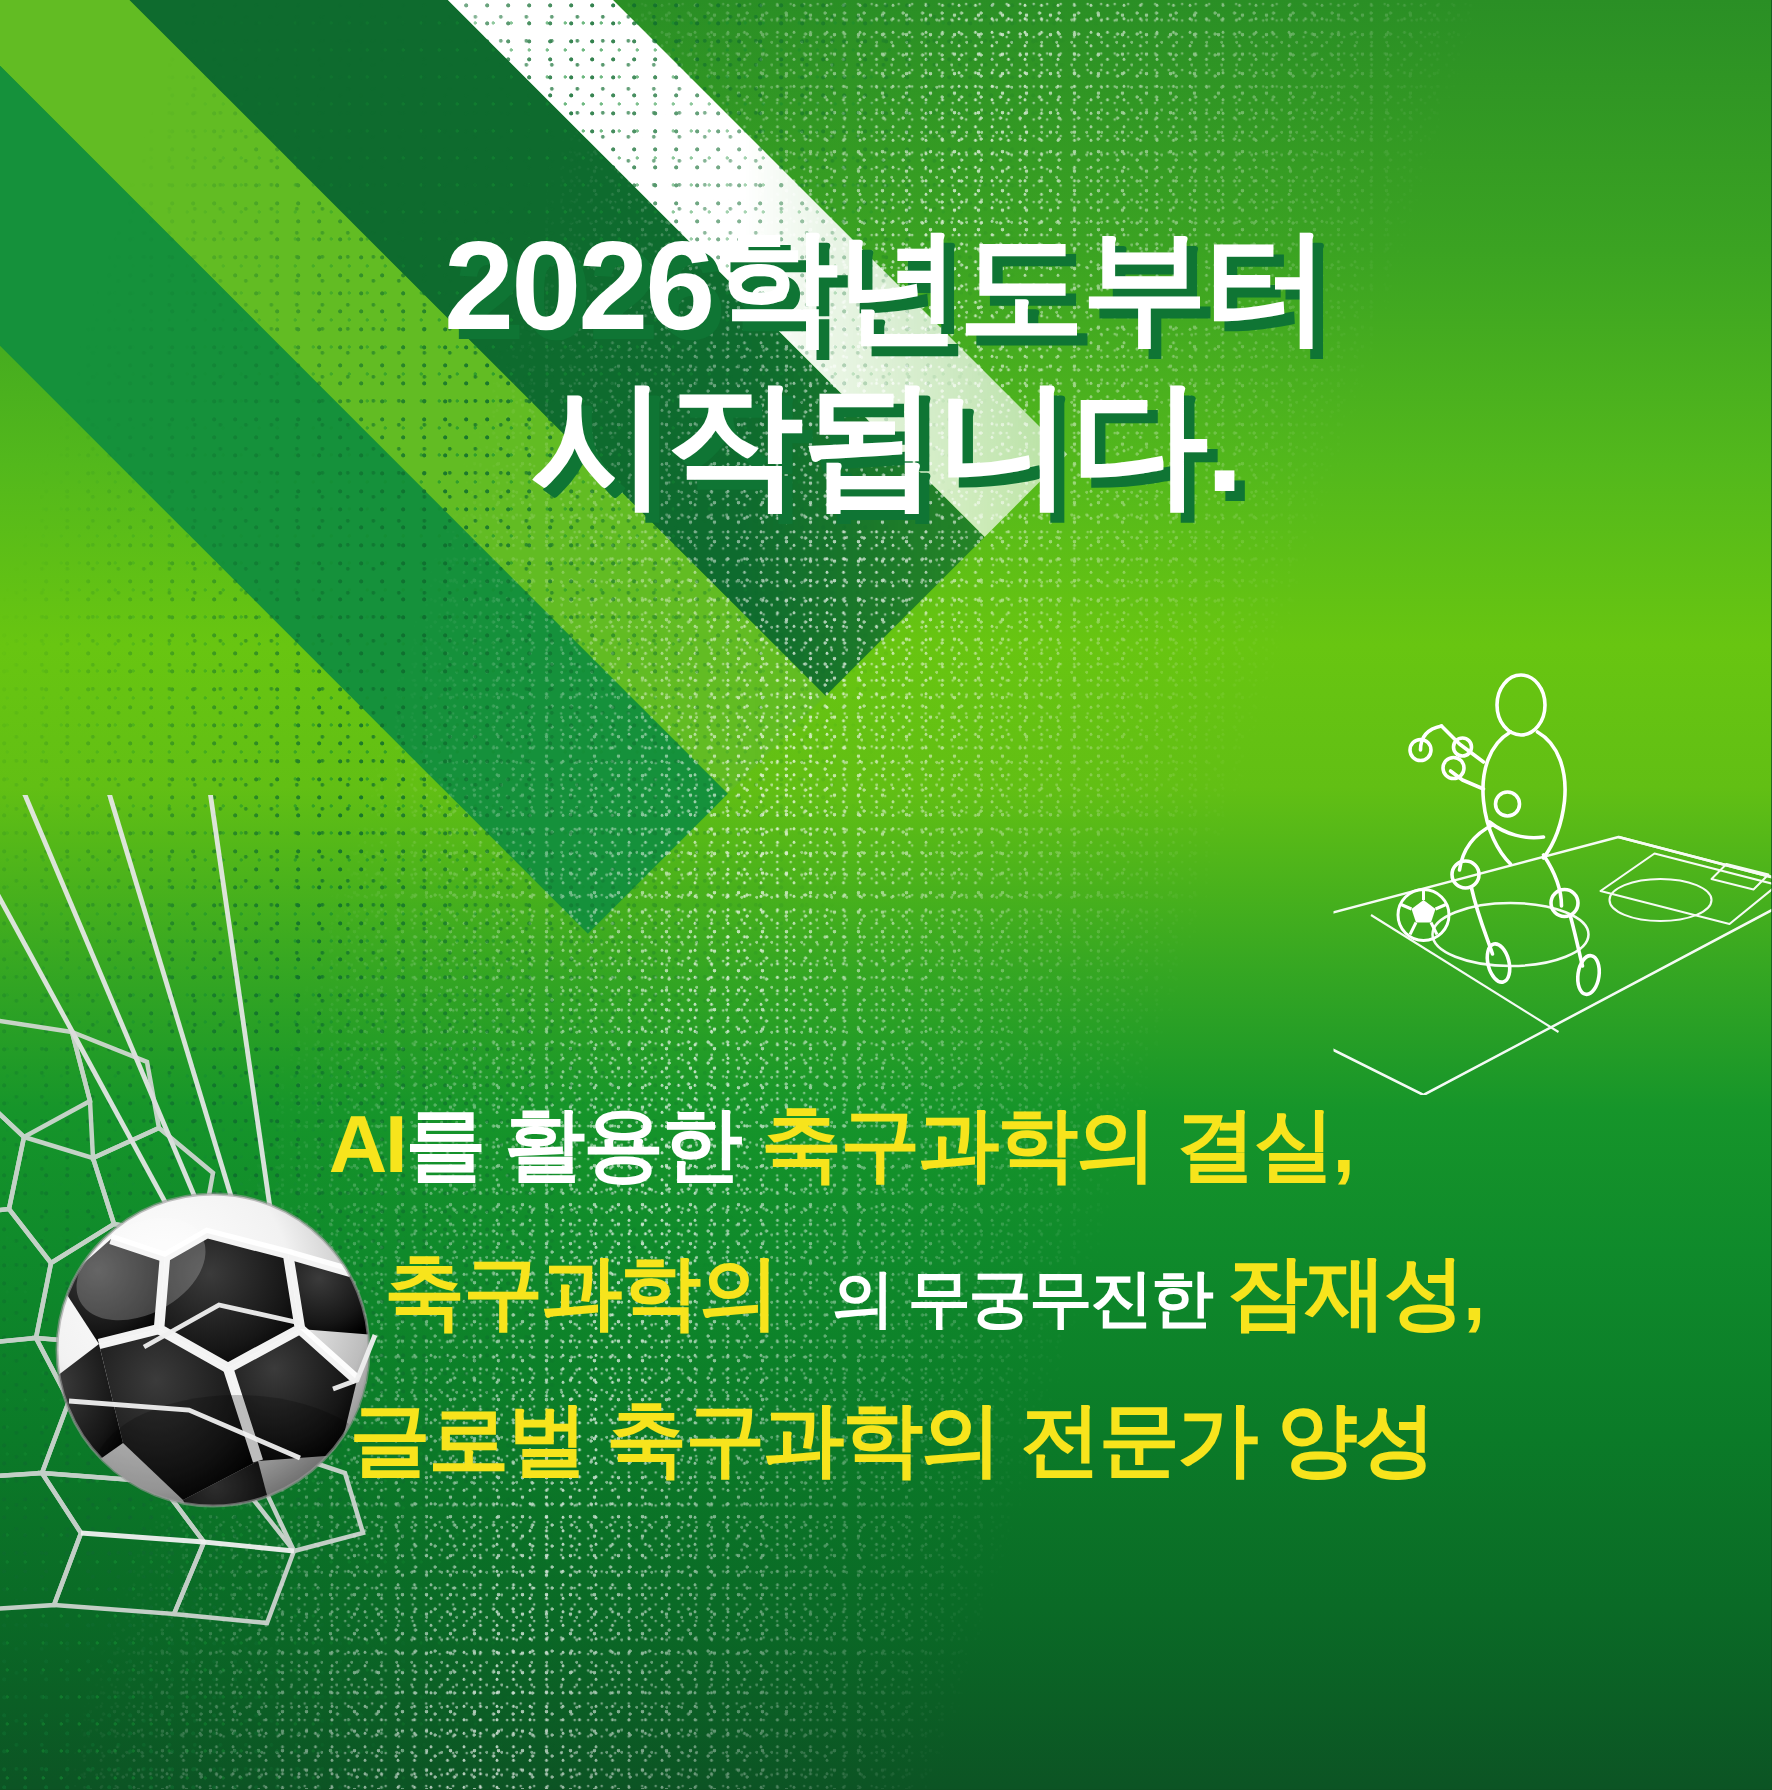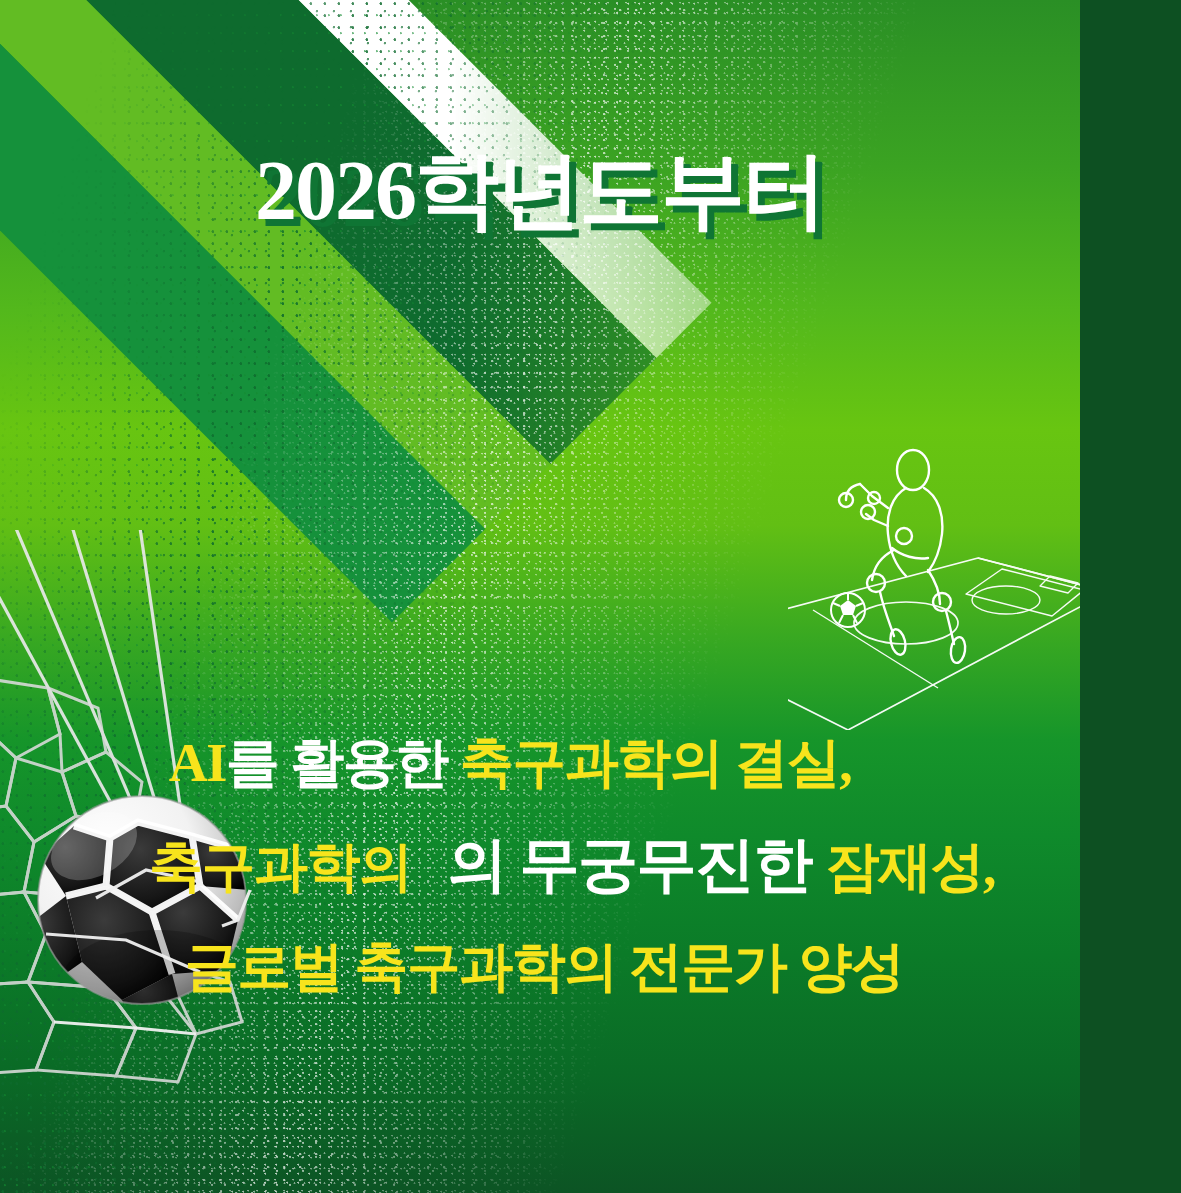--- a/index.html
+++ b/index.html
@@ -2,34 +2,33 @@
 <html><head>
 <meta charset="utf-8">
 <style>
   html,body{margin:0;padding:0;}
   body{
     width:1181px;height:1193px;overflow:hidden;
     font-family:"Liberation Sans", sans-serif;
     background:#0d5022;
   }
   #poster{
-    position:relative;width:1080px;height:1193px;overflow:hidden;
+    position:relative;width:1181px;height:1193px;overflow:hidden;
     background:linear-gradient(180deg,
       #2a8f25 0%,
       #3ba322 14%,
       #53b81c 26%,
       #68c511 36%,
       #62bf14 44%,
       #36a722 54%,
       #16952a 62%,
       #0f8a2b 70%,
       #0b7b28 80%,
       #0a6a26 90%,
       #0c5424 100%);
-    font-family:Liberation Serif, serif;
   }
 
   
   .stripes{
     position:absolute;left:-430px;top:-470px;
     width:1180px;height:980px;
     transform:rotate(45deg);
     transform-origin:50% 50%;
     pointer-events:none;
   }
@@ -92,21 +91,21 @@
   .bline{
     margin:0 0 42px 0;font-weight:900;font-size:54px;
     letter-spacing:-1.5px;line-height:1.05;white-space:nowrap;
   }
   .bline:last-child{margin-bottom:0;}
   .bl1{padding-right:60px;}
   .bl2{padding-left:64px;}
   .bl3{padding-left:8px;}
   .y{color:#f7e41c;}
   .w{color:#ffffff;}
-  .sm{font-size:60px;margin-left:36px;}
+  .sm{font-size:42px;margin-left:36px;}
 
   
   .field-art{position:absolute;right:-8px;top:430px;width:300px;height:300px;z-index:20;}
   .net-art{position:absolute;left:-14px;top:530px;width:310px;height:560px;z-index:25;}
 </style>
 </head>
 <body>
 
 <div id="poster">
 
@@ -237,20 +236,21 @@
     <g stroke="#f0f0f0" stroke-width="3.2" fill="none" opacity=".95">
       <path d="M60 404 L140 410 L214 442"></path>
       <path d="M110 368 L160 340 L214 352"></path>
       <path d="M68 492 L150 498 L210 504"></path>
       <path d="M236 396 L252 390 L264 360"></path>
     </g>
   </svg>
 
   <div class="headline">
     <p class="hl hl1">2026학년도부터</p>
+    <p class="hl hl3">시작됩니다.</p>
   </div>
 
   <div class="body-copy">
     <p class="bline bl1"><span class="y">AI</span><span class="w">를 활용한 </span><span class="y">축구과학의 결실,</span></p>
     <p class="bline bl2"><span class="y">축구과학의</span><span class="w sm">의 무궁무진한 </span><span class="y">잠재성,</span></p>
     <p class="bline bl3 y">글로벌 축구과학의 전문가 양성</p>
   </div>
 
 </div>
 

